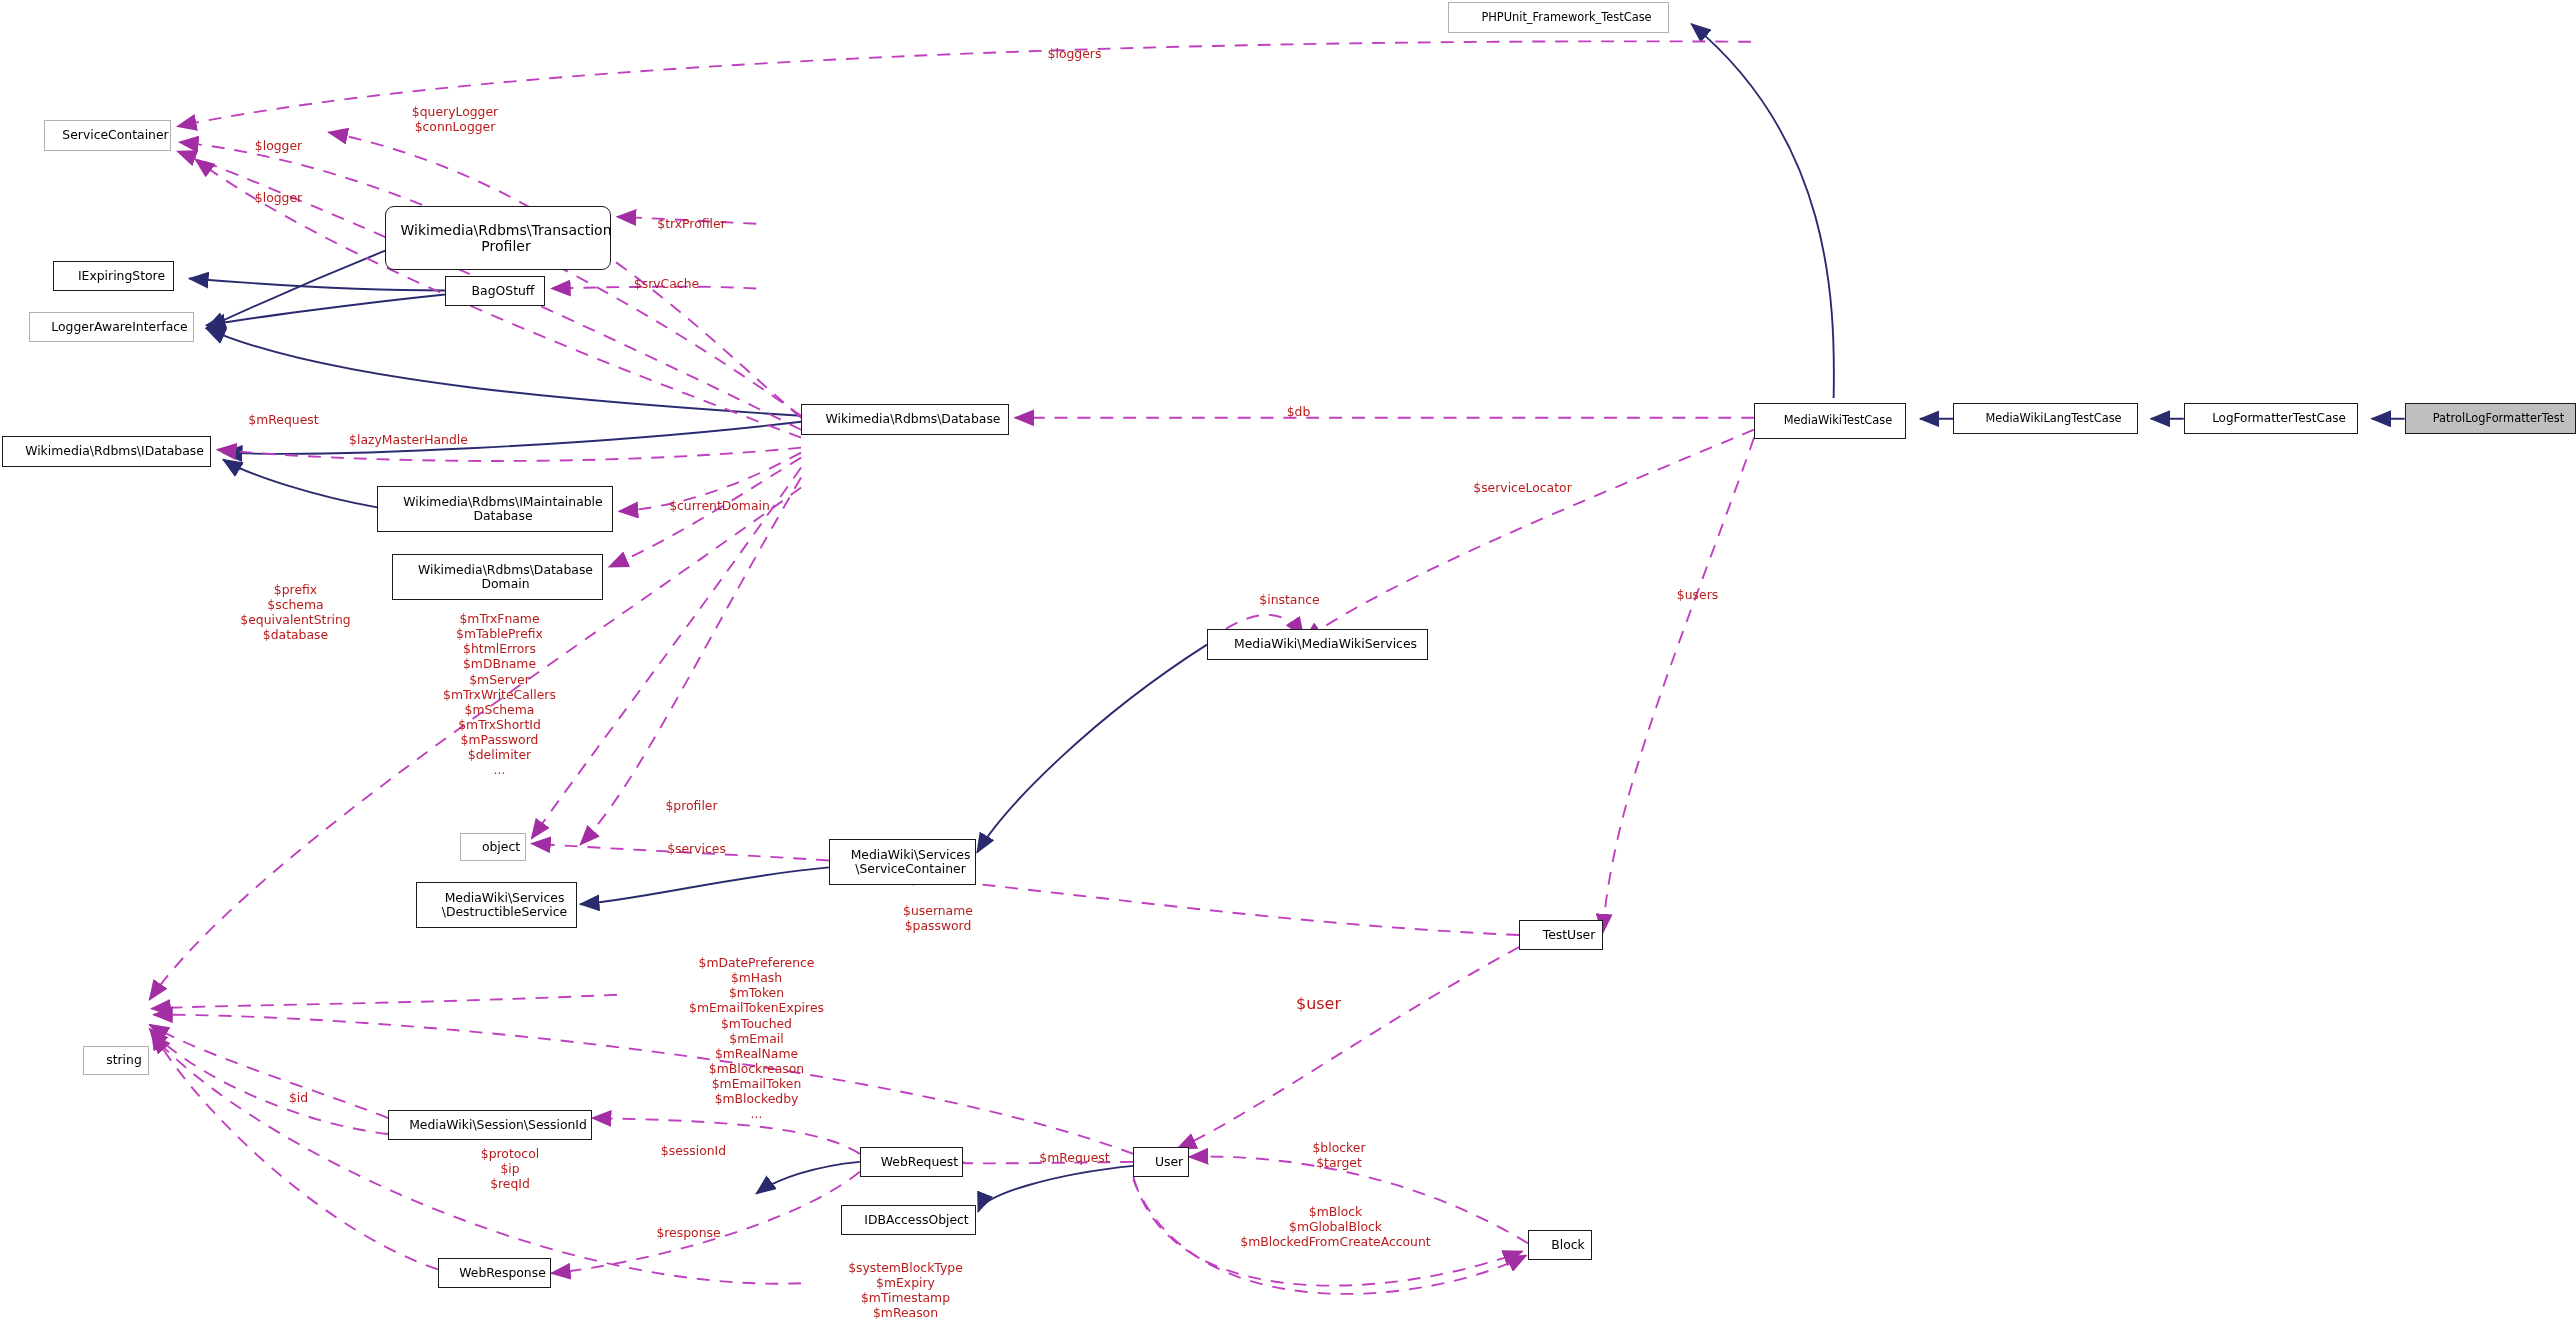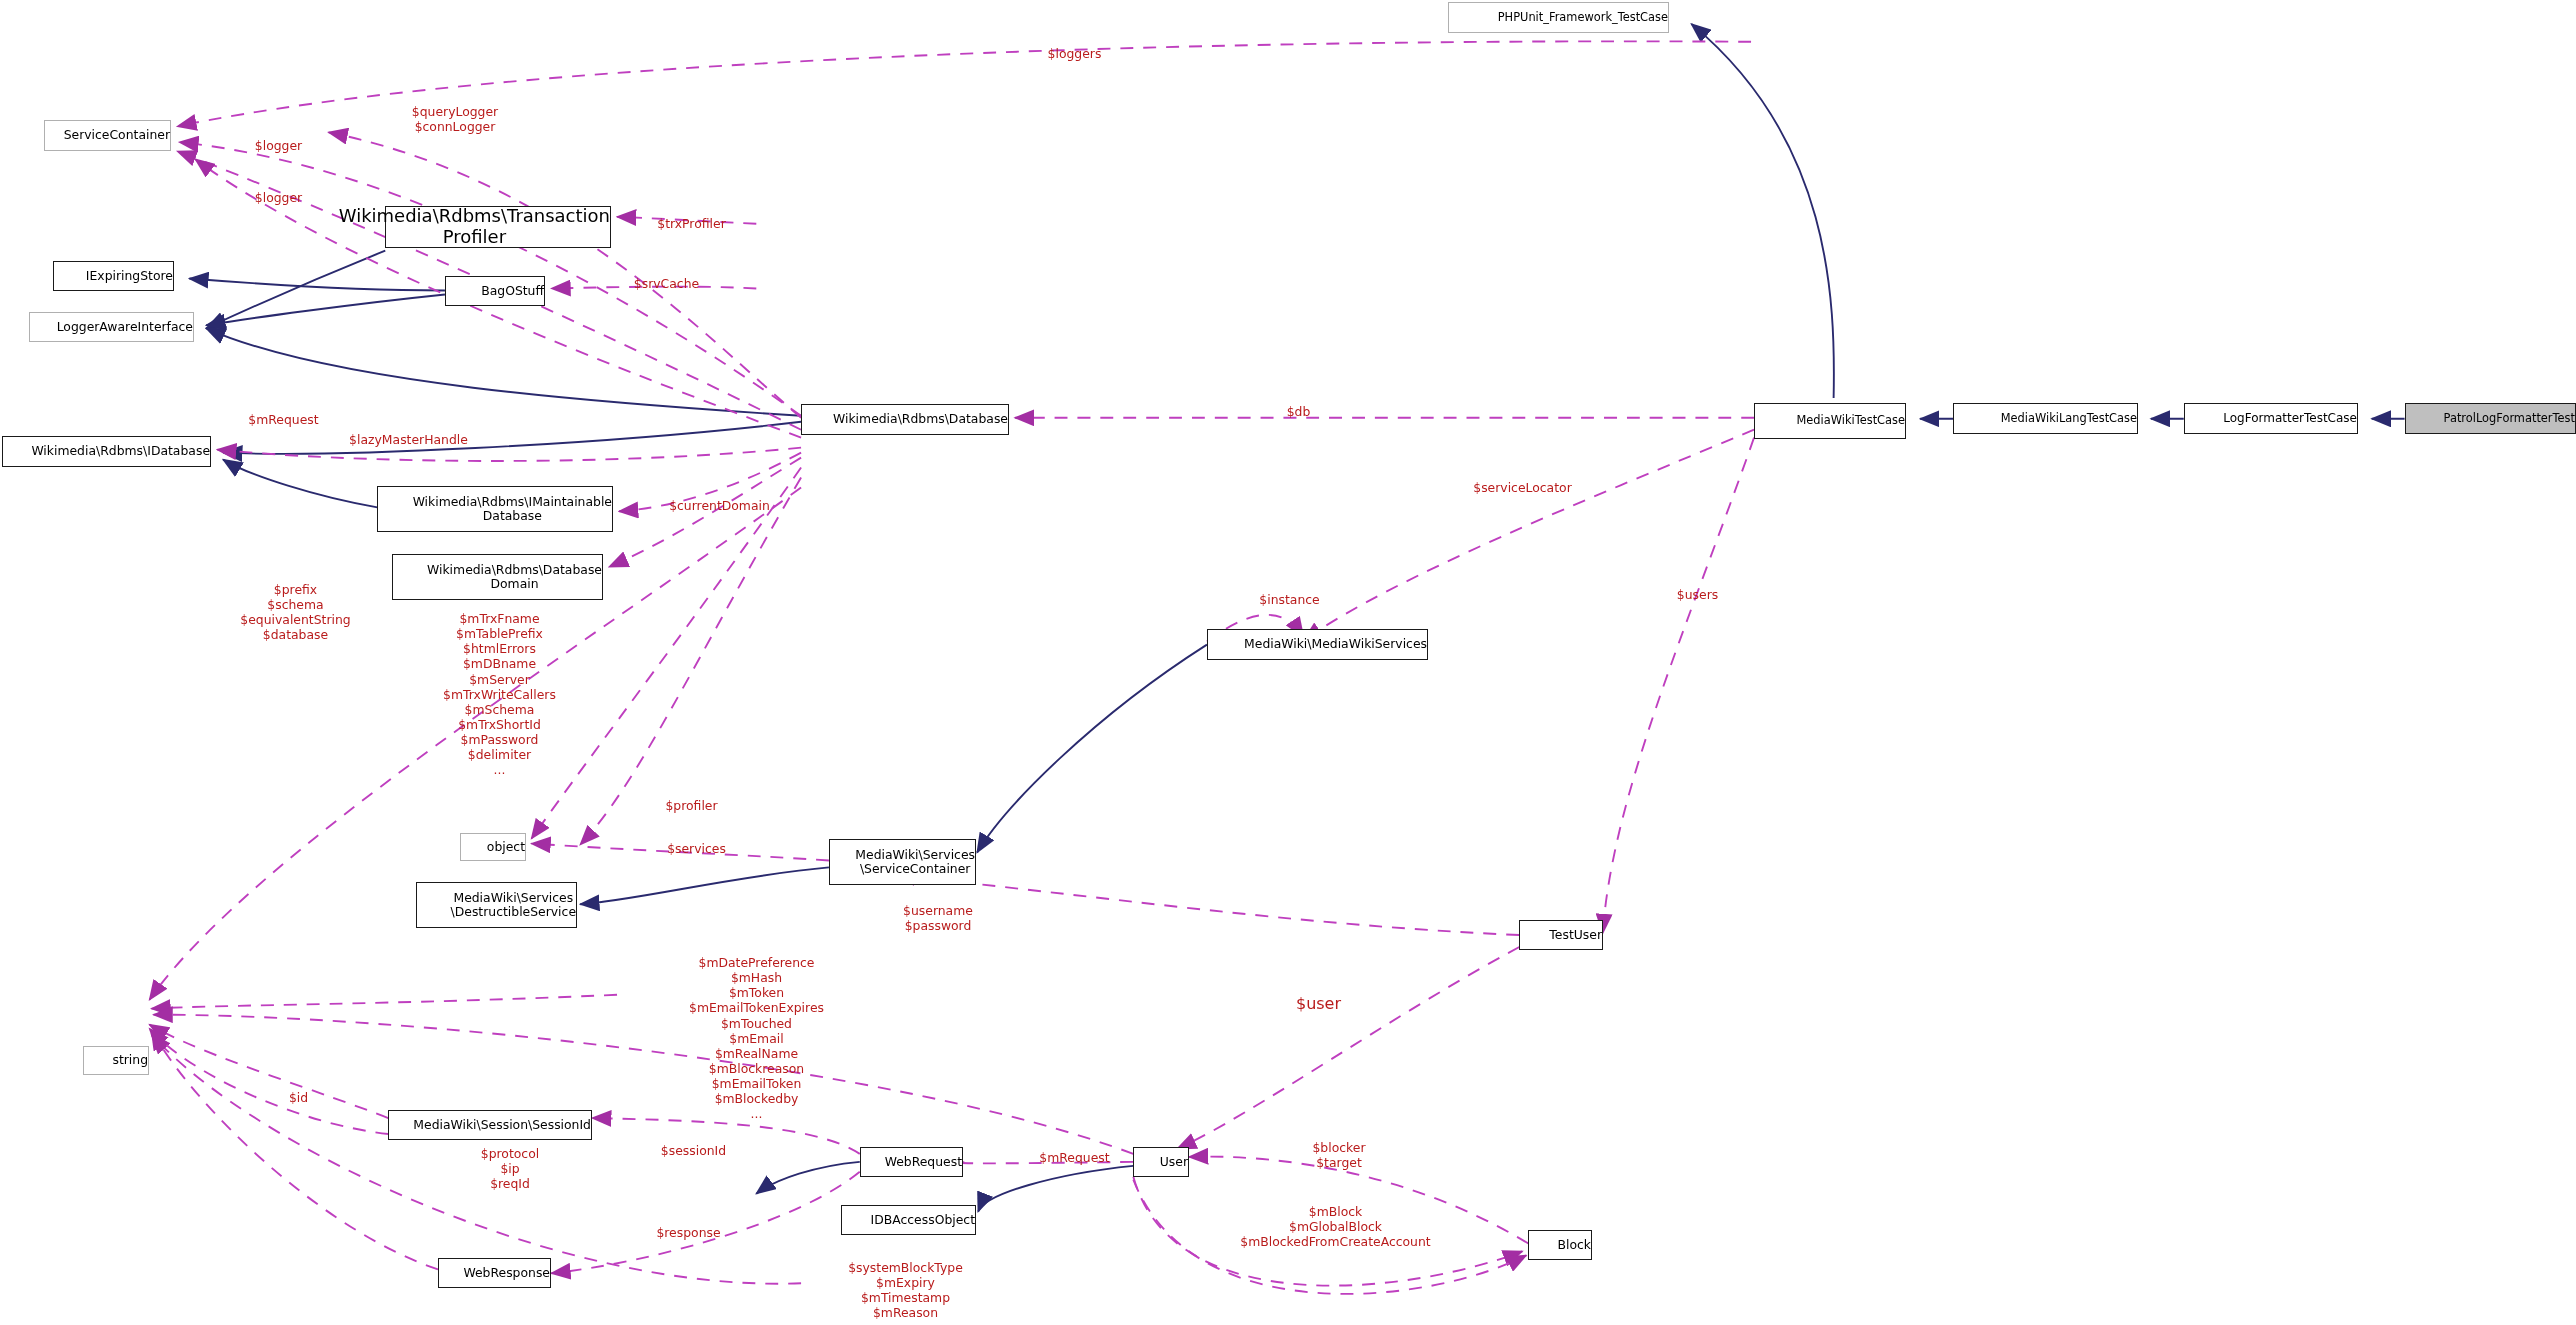--- a/index.html
+++ b/index.html
@@ -1,19 +1,19 @@
 <!DOCTYPE html>
 <html><head>
 <meta charset="utf-8">
 <style>
   html,body{margin:0;padding:0;background:#ffffff;}
   body{font-family:"DejaVu Sans","Liberation Sans",sans-serif;}
   #stage{position:relative;width:2576px;height:1325px;background:#fff;overflow:hidden;}
   svg#wires{position:absolute;left:0;top:0;width:2576px;height:1325px;pointer-events:none;}
-  .node{position:absolute;box-sizing:border-box;display:flex;align-items:center;justify-content:flex-end;
+  .node{position:absolute;box-sizing:border-box;display:flex;align-items:center;justify-content:center;
         text-align:center;background:#ffffff;line-height:1.15;white-space:pre-line;padding-left:16px;}
   .node span{display:block;}
   
   .solid{border:1.6px solid #1a1a1a;}
   .thin{border:1.3px solid #b0b0b0;}
   .hl{background:#bfbfbf;border:1.6px solid #1a1a1a;}
   .elabel{position:absolute;color:#b91c1c;text-align:center;white-space:pre-line;line-height:1.22;}
 </style>
 </head>
 <body>
@@ -79,21 +79,21 @@
       <path d="M805,1290 C560,1300 250,1150 152,1040"></path>
       <path d="M390,1140 C300,1130 190,1080 150,1034"></path>
       <path d="M620,1000 C400,1010 220,1010 152,1014"></path>
       <path d="M1139,1160 C900,1070 400,1020 154,1020"></path>
     </g>
   </svg>
 
   <div id="node-layer">
       <div class="node thin" style="left: 1448px; top: 2px; width: 221px; height: 31px; font-size: 11.4px;"><span>PHPUnit_Framework_TestCase</span></div>
       <div class="node thin" style="left: 44px; top: 120px; width: 127px; height: 31px; font-size: 12.4px;"><span>ServiceContainer</span></div>
-      <div class="node solid" style="left: 385px; top: 206px; width: 226px; height: 42px; font-size: 18px;"><span>Wikimedia\Rdbms\Transaction
+      <div class="node solid" style="left: 385px; top: 206px; width: 226px; height: 64px; font-size: 14px; border-radius: 9px;"><span>Wikimedia\Rdbms\Transaction
 Profiler</span></div>
       <div class="node solid" style="left: 53px; top: 261px; width: 121px; height: 30px; font-size: 12.4px;"><span>IExpiringStore</span></div>
       <div class="node solid" style="left: 445px; top: 276px; width: 100px; height: 30px; font-size: 12.4px;"><span>BagOStuff</span></div>
       <div class="node thin" style="left: 29px; top: 312px; width: 165px; height: 30px; font-size: 12.4px;"><span>LoggerAwareInterface</span></div>
       <div class="node solid" style="left: 801px; top: 404px; width: 208px; height: 31px; font-size: 12.4px;"><span>Wikimedia\Rdbms\Database</span></div>
       <div class="node solid" style="left: 2px; top: 436px; width: 209px; height: 31px; font-size: 12.4px;"><span>Wikimedia\Rdbms\IDatabase</span></div>
       <div class="node solid" style="left: 377px; top: 486px; width: 236px; height: 46px; font-size: 12.4px;"><span>Wikimedia\Rdbms\IMaintainable
 Database</span></div>
       <div class="node solid" style="left: 392px; top: 554px; width: 211px; height: 46px; font-size: 12.4px;"><span>Wikimedia\Rdbms\Database
 Domain</span></div>

